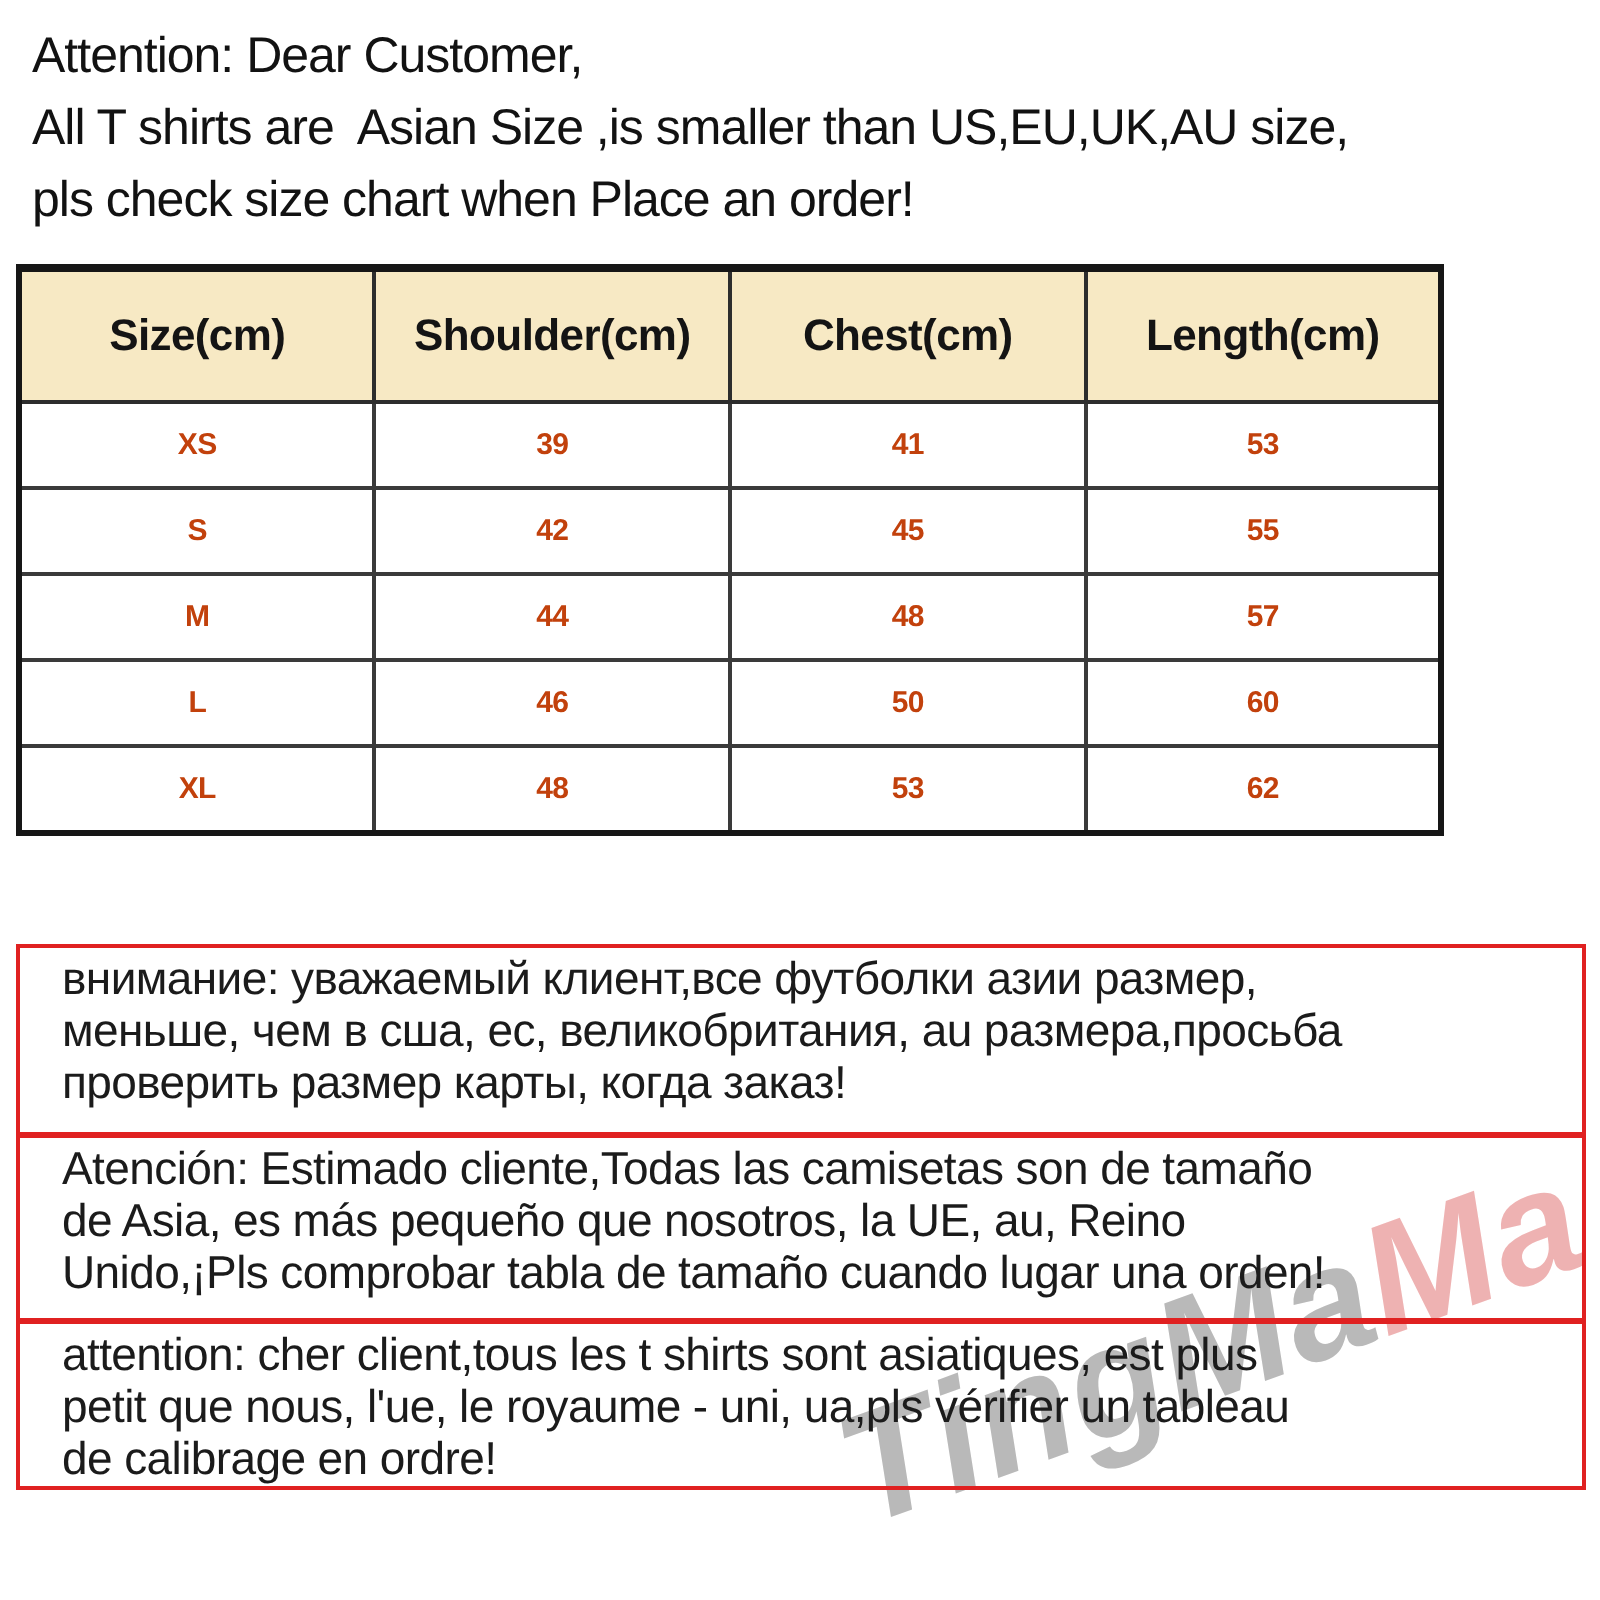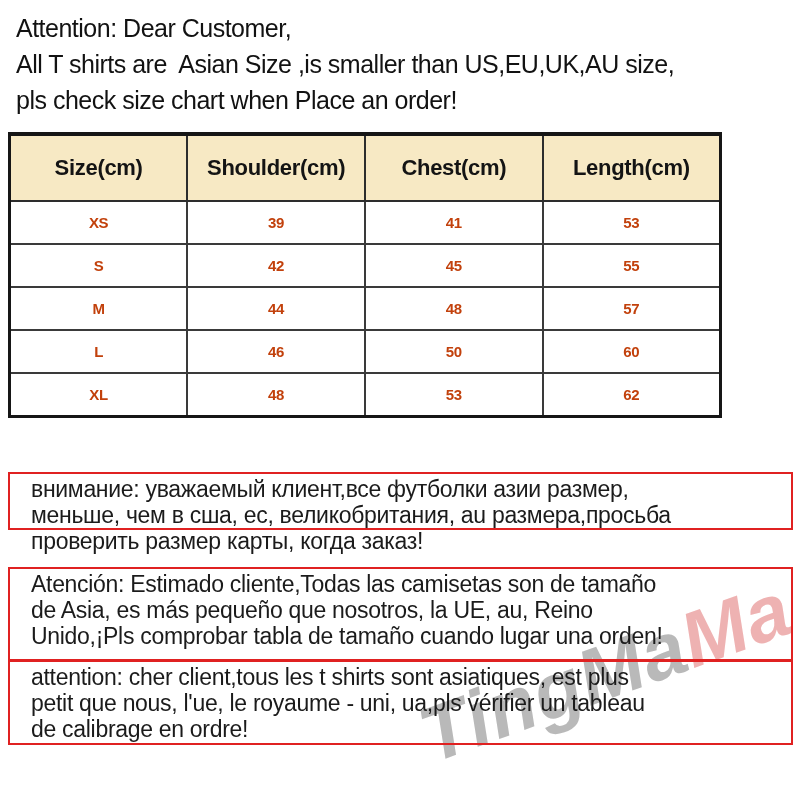--- a/index.html
+++ b/index.html
@@ -33,21 +33,21 @@
   }
 
   
   .red-box {
     position:absolute; left:8px; width:785px; box-sizing:border-box;
     border:2px solid var(--red-border,#e02121);
     padding:2px 8px 0 21px;
     font-size:23px; line-height:26px; letter-spacing:-0.3px; color:#1b1b1b;
   }
   .red-box div { white-space:pre; }
-  .notice-ru { top:472px; height:58px; }
+  .notice-ru { top:472px; height:96px; }
   .notice-es { top:567px; height:94px; }
   .notice-fr { top:660px; height:85px; }
 
   
   .watermark {
     position:absolute; left:393px; top:626px; width:432px; height:112px;
     transform:rotate(-20deg);
     text-align:center; font-size:78px; font-weight:bold; font-style:italic;
     letter-spacing:1px; opacity:0.62; white-space:nowrap; pointer-events:none;
   }

